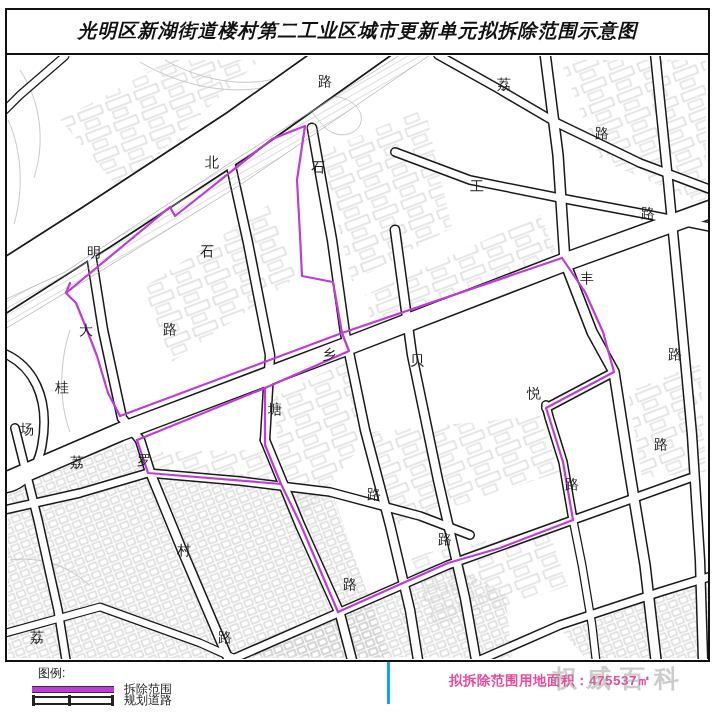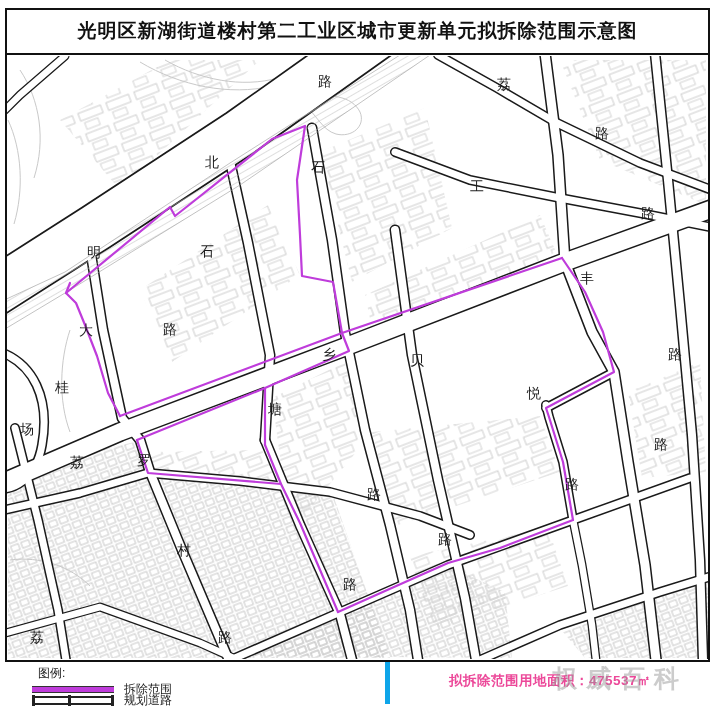--- a/index.html
+++ b/index.html
@@ -1,25 +1,25 @@
 <!DOCTYPE html>
 <html><head>
 <meta charset="utf-8">
 <style>
   html,body{margin:0;padding:0;background:#ffffff;}
   body{width:720px;height:712px;position:relative;font-family:"Liberation Sans",sans-serif;overflow:hidden;}
   #stage{position:absolute;left:0;top:0;width:720px;height:712px;background:#fff;}
   
   .frame{position:absolute;left:5px;top:8px;width:705px;height:696px;border:2px solid #111;box-sizing:border-box;background:transparent;pointer-events:none;}
-  .title-bar{position:absolute;left:5px;top:8px;width:705px;height:47px;border-bottom:2px solid #111;box-sizing:border-box;display:flex;align-items:center;justify-content:center;}
+  .title-bar{position:absolute;left:5px;top:8px;width:705px;height:47px;border-bottom:2px solid #111;box-sizing:border-box;display:flex;align-items:center;justify-content:center;font-style:italic;}
   .title-bar span{font-size:19px;font-weight:bold;color:#111;letter-spacing:1px;}
   #map-svg{position:absolute;left:0;top:0;}
   
   .bottom-band{position:absolute;left:5px;top:660px;width:705px;height:44px;border-top:2px solid #111;box-sizing:border-box;background:#fff;}
-  .legend-box{position:absolute;left:0;top:0;width:385px;height:42px;border-right:5px solid #0ea5e9;box-sizing:border-box;}
+  .legend-box{position:absolute;left:0;top:0;width:385px;height:42px;border-right:3px solid #0ea5e9;box-sizing:border-box;}
   .legend-heading{position:absolute;left:33px;top:3px;font-size:12px;color:#222;}
   .legend-row{position:absolute;left:27px;display:flex;align-items:center;}
   .legend-row .lab{font-size:12px;color:#222;margin-left:10px;}
   .swatch-demolition{width:82px;height:5px;background:#bf3cdb;border-top:1px solid #333;border-bottom:1px solid #333;box-sizing:content-box;}
   .swatch-road{width:82px;height:11px;position:relative;}
   .swatch-road i{position:absolute;left:0;width:82px;height:0;border-top:2px solid #222;}
   .swatch-road i.t{top:1px;} .swatch-road i.b{bottom:1px;}
   .swatch-road em{position:absolute;top:0;width:3px;height:11px;background:#222;}
   .swatch-road em.l{left:0;} .swatch-road em.m{left:36px;} .swatch-road em.r{right:0;}
   .area-note{position:absolute;left:400px;top:10px;width:290px;text-align:center;font-size:13.5px;color:#ec4899;font-weight:bold;letter-spacing:.5px;}

